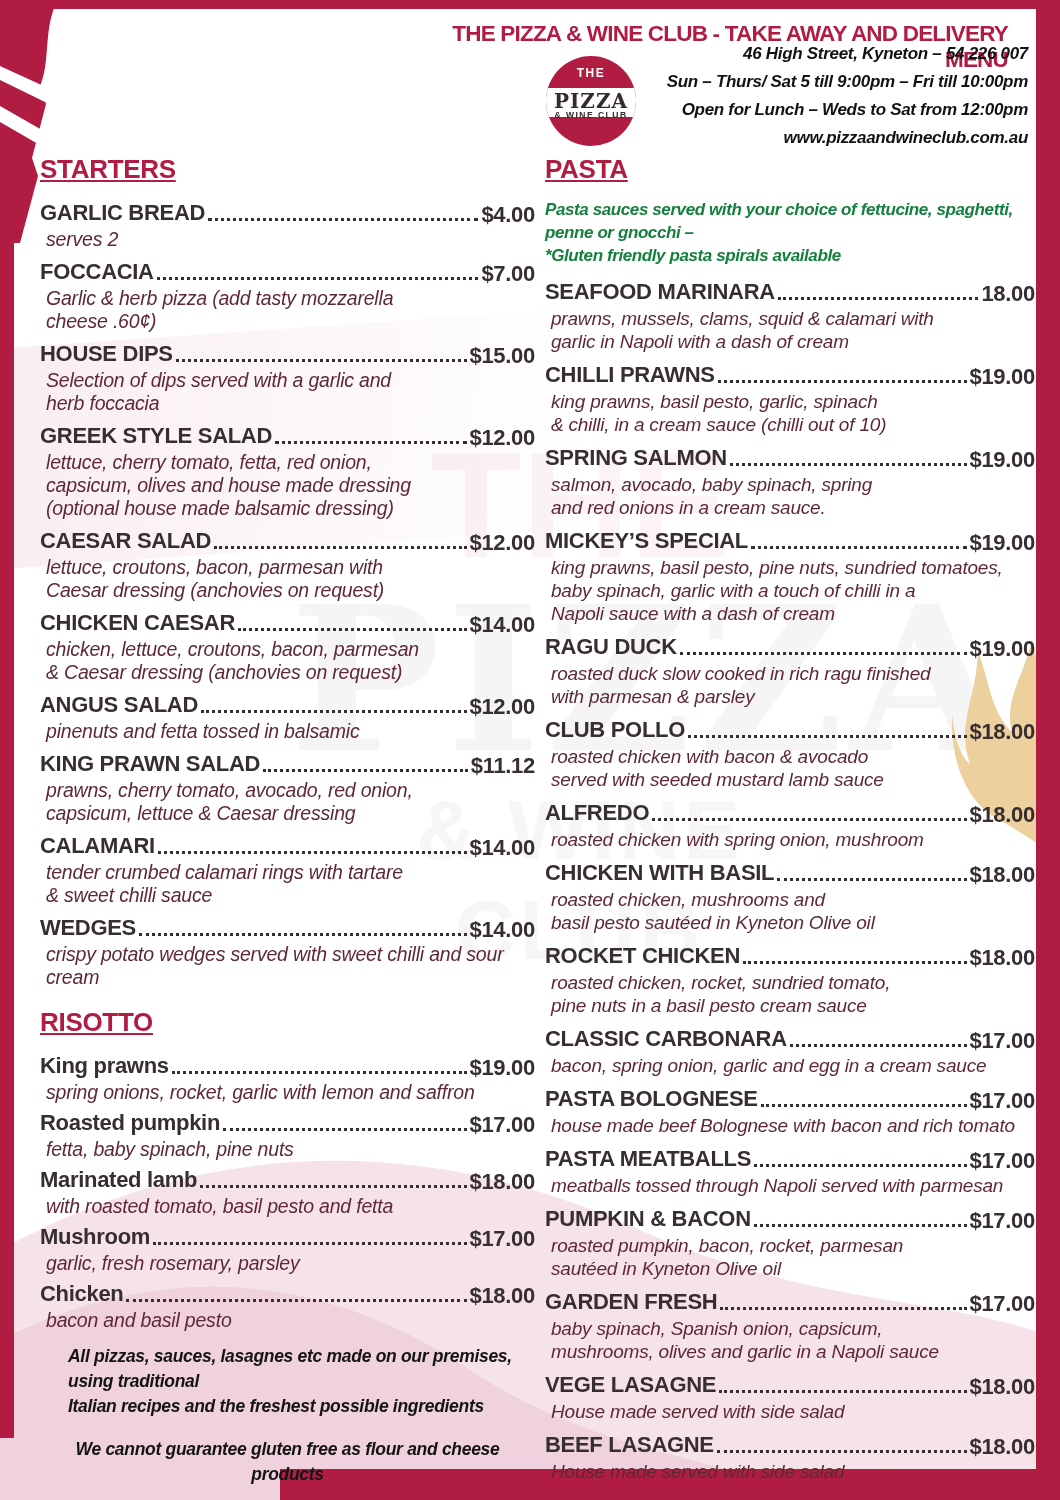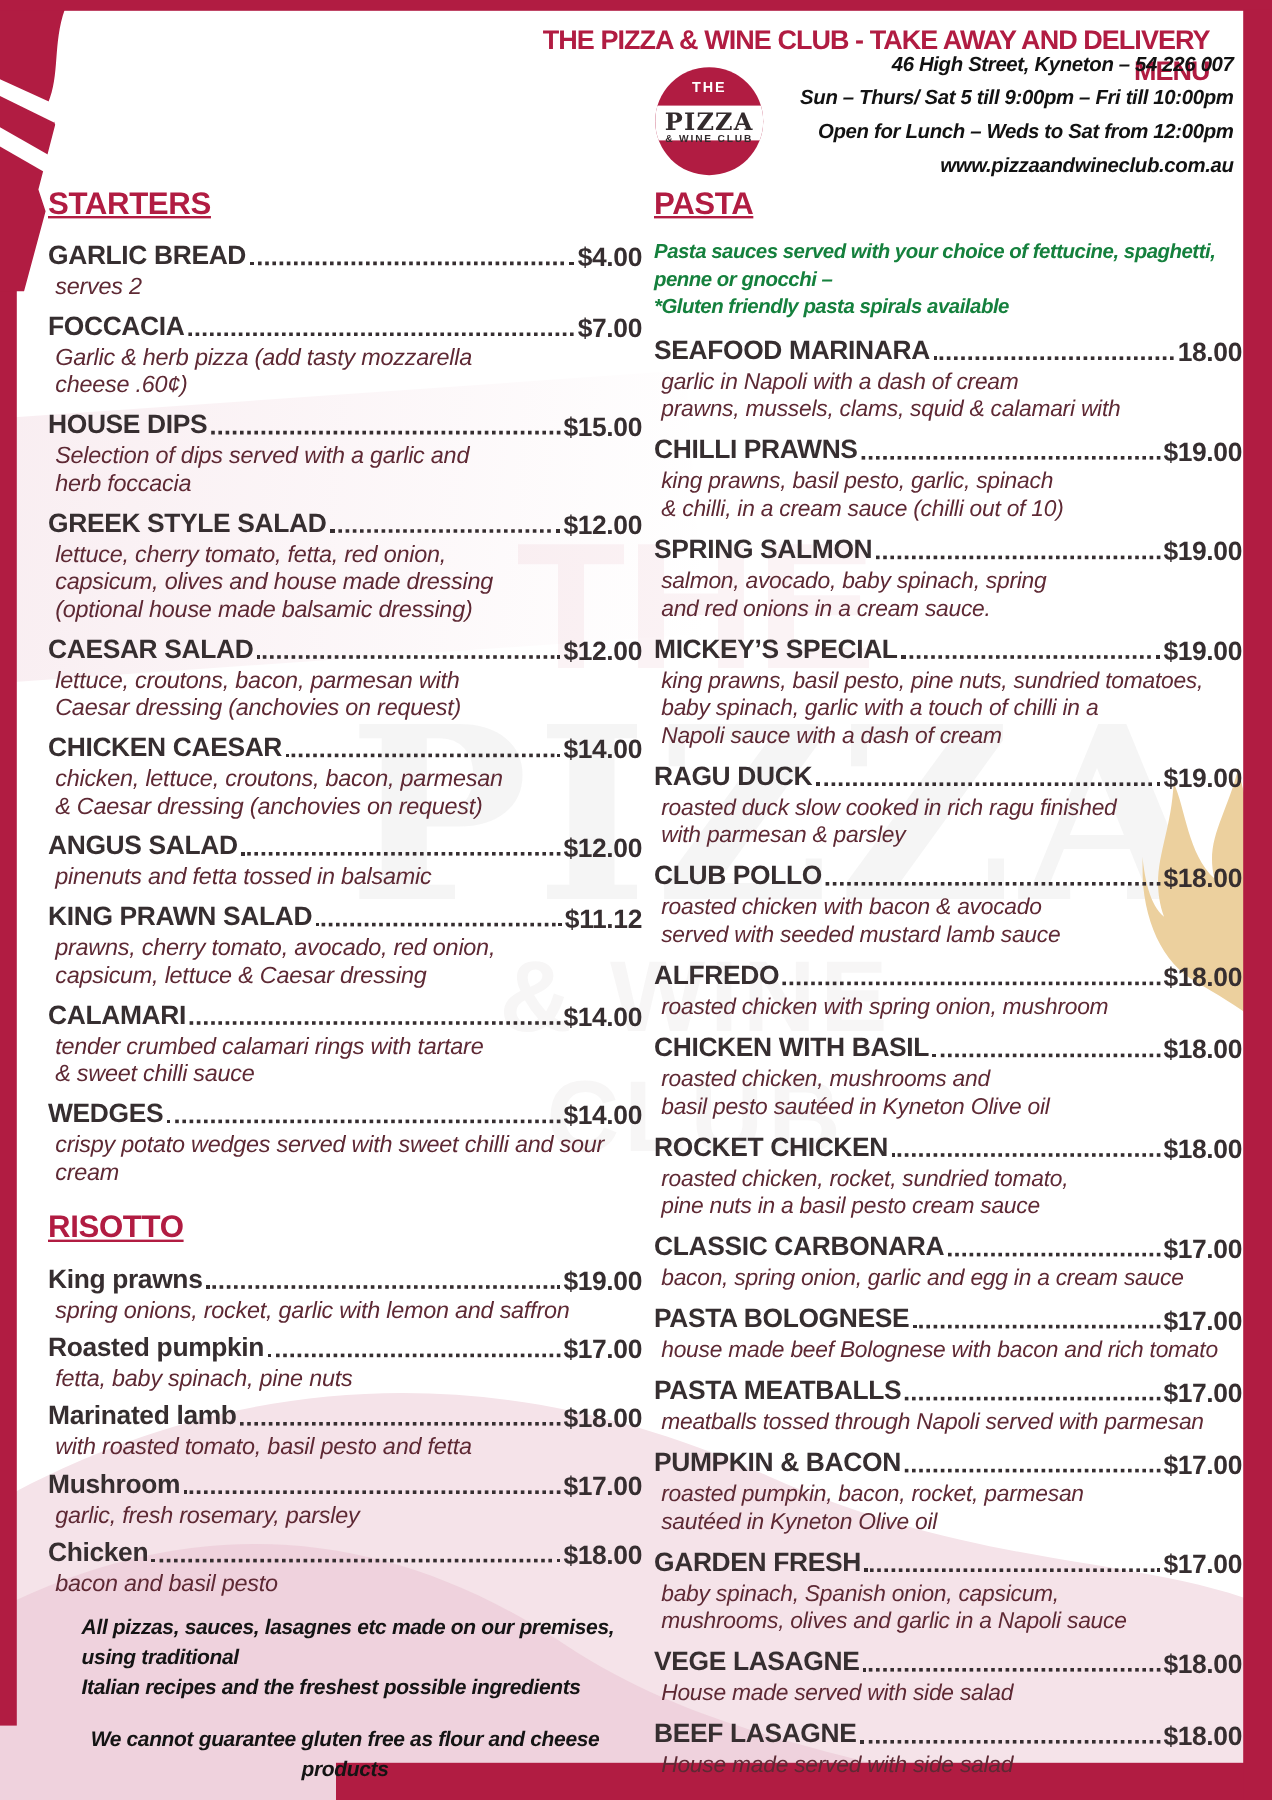--- a/index.html
+++ b/index.html
@@ -291,22 +291,22 @@
       <div>*Gluten friendly pasta spirals available</div>
     </div>
     <div id="pasta-items">
         <div class="menu-item">
           <div class="item-line">
             <span class="item-name">SEAFOOD MARINARA</span>
             <span class="leader"></span>
             <span class="item-price">18.00</span>
           </div>
           <div class="item-desc">
+            <div>prawns, mussels, clams, squid &amp; calamari with</div>
             <div>garlic in Napoli with a dash of cream</div>
-            <div>prawns, mussels, clams, squid &amp; calamari with</div>
           </div>
         </div>
         <div class="menu-item">
           <div class="item-line">
             <span class="item-name">CHILLI PRAWNS</span>
             <span class="leader"></span>
             <span class="item-price">$19.00</span>
           </div>
           <div class="item-desc">
             <div>king prawns, basil pesto, garlic, spinach</div>

